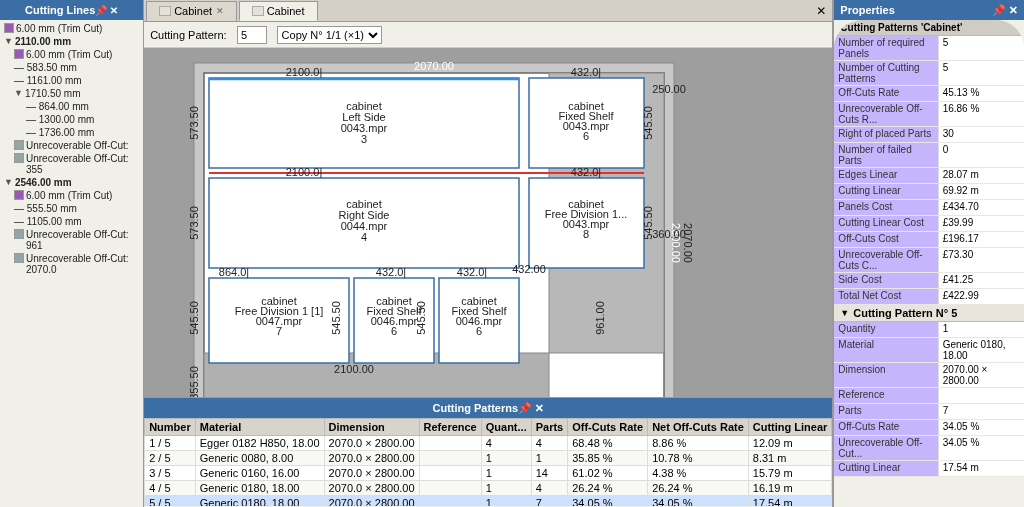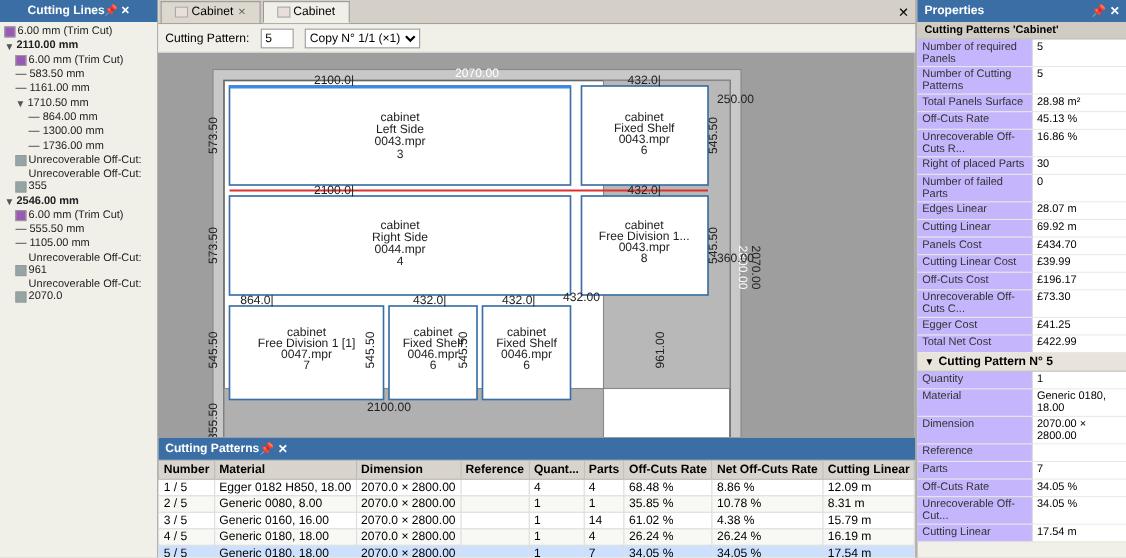--- a/index.html
+++ b/index.html
@@ -24,21 +24,21 @@
       font-weight: bold;
       display: flex;
       align-items: center;
       justify-content: center;
       height: 20px;
     }
     .left-panel-header .header-icons { display: flex; gap: 2px; }
     .left-panel-header .header-icons span { cursor: pointer; font-size: 10px; }
     .left-panel-content { flex: 1; overflow-y: auto; padding: 2px; }
 
-    .tree-item { padding: 1px 2px; cursor: pointer; display: flex; align-items: flex-end; gap: 2px; }
+    .tree-item { padding: 1px 2px; cursor: pointer; display: flex; align-items: flex-start; gap: 2px; }
     .plus-icon { color: #555; font-size: 9px; cursor: pointer; }
     .color-box { width: 10px; height: 10px; border: 1px solid #999; display: inline-block; flex-shrink: 0; }
     .color-purple { background: #9b59b6; }
     .color-gray { background: #95a5a6; }
     .item-text { font-size: 10px; color: #222; }
     .item-text.bold { font-weight: bold; }
 
     
     .center-panel {
       flex: 1;
@@ -110,21 +110,21 @@
       border-top: 1px solid #999;
     }
     .bottom-panel-header {
       background: #3a6ea5;
       color: white;
       padding: 2px 6px;
       font-size: 11px;
       font-weight: bold;
       display: flex;
       align-items: center;
-      justify-content: flex-start;
+      justify-content: center;
       height: 20px;
     }
     .bottom-table { width: 100%; border-collapse: collapse; font-size: 10px; }
     .bottom-table th {
       background: #d8d4cc;
       border: 1px solid #bbb;
       padding: 2px 4px;
       text-align: left;
       font-weight: bold;
       white-space: nowrap;
@@ -151,21 +151,21 @@
       background: #3a6ea5;
       color: white;
       padding: 3px 6px;
       font-size: 11px;
       font-weight: bold;
       display: flex;
       align-items: center;
       justify-content: space-between;
       height: 20px;
     }
-    .right-panel-content { flex: 1; overflow-y: auto; }
+    .right-panel-content { flex: 1; overflow-y: auto; border-radius: 28px; }
 
     .prop-section-header {
       background: #d0ccc4;
       padding: 2px 6px;
       font-weight: bold;
       font-size: 10px;
       border-bottom: 1px solid #bbb;
     }
     .prop-row {
       display: flex;
@@ -495,24 +495,20 @@
       <div id="main-properties">
           <div class="prop-row">
     <div class="prop-label">Number of required Panels</div>
     <div class="prop-value">5</div>
   </div>
           <div class="prop-row">
     <div class="prop-label">Number of Cutting Patterns</div>
     <div class="prop-value">5</div>
   </div>
           <div class="prop-row">
-    <div class="prop-label">Total Panels Surface</div>
-    <div class="prop-value">28.98 m²</div>
-  </div>
-          <div class="prop-row">
     <div class="prop-label">Off-Cuts Rate</div>
     <div class="prop-value">45.13 %</div>
   </div>
           <div class="prop-row">
     <div class="prop-label">Unrecoverable Off-Cuts R...</div>
     <div class="prop-value">16.86 %</div>
   </div>
           <div class="prop-row">
     <div class="prop-label">Right of placed Parts</div>
     <div class="prop-value">30</div>
@@ -539,21 +535,21 @@
   </div>
           <div class="prop-row">
     <div class="prop-label">Off-Cuts Cost</div>
     <div class="prop-value">£196.17</div>
   </div>
           <div class="prop-row">
     <div class="prop-label">Unrecoverable Off-Cuts C...</div>
     <div class="prop-value">£73.30</div>
   </div>
           <div class="prop-row">
-    <div class="prop-label">Egger Cost</div>
+    <div class="prop-label">Side Cost</div>
     <div class="prop-value">£41.25</div>
   </div>
           <div class="prop-row">
     <div class="prop-label">Total Net Cost</div>
     <div class="prop-value">£422.99</div>
   </div>
         </div>
       <div class="prop-section-sub">
         <span class="expand-icon">▼</span>
         <span>Cutting Pattern N° 5</span>

